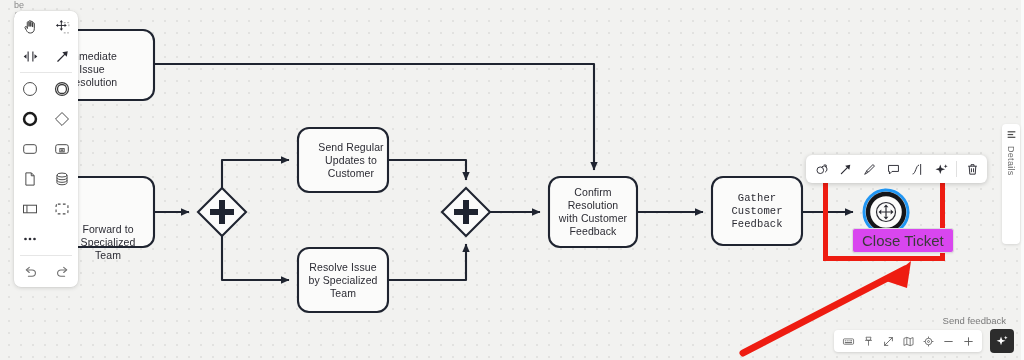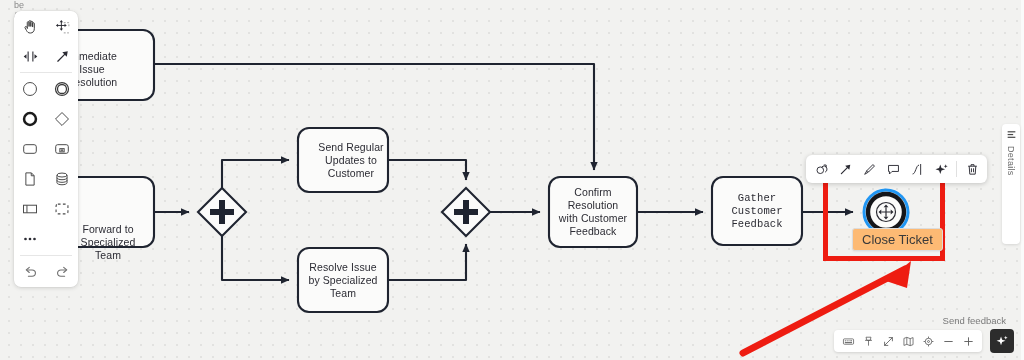--- a/index.html
+++ b/index.html
@@ -63,22 +63,22 @@
     z-index:45;pointer-events:none;
   }
   #annot-arrow{position:absolute;left:735px;top:255px;width:220px;height:105px;z-index:46;pointer-events:none;}
 
   
   #end-event{
     position:absolute;left:862px;top:188px;width:48px;height:48px;z-index:46;
   }
   #end-tooltip{
     position:absolute;left:852px;top:228px;
-    background:#fdba74;border:1px solid #dcdcdc;border-radius:3px;
-    padding:3px 9px;font-size:13px;color:#3a3a3a;white-space:nowrap;
+    background:#d946ef;border:1px solid #dcdcdc;border-radius:3px;
+    padding:3px 9px;font-size:15px;color:#3a3a3a;white-space:nowrap;
     box-shadow:0 1px 2px rgba(0,0,0,.06);z-index:47;
   }
 
   
   #details-rail{
     position:absolute;right:4px;top:124px;width:18px;height:115px;
     background:#fff;border-radius:4px;
     box-shadow:0 1px 3px rgba(0,0,0,.12);
     display:flex;flex-direction:column;align-items:center;padding-top:5px;
     z-index:40;

